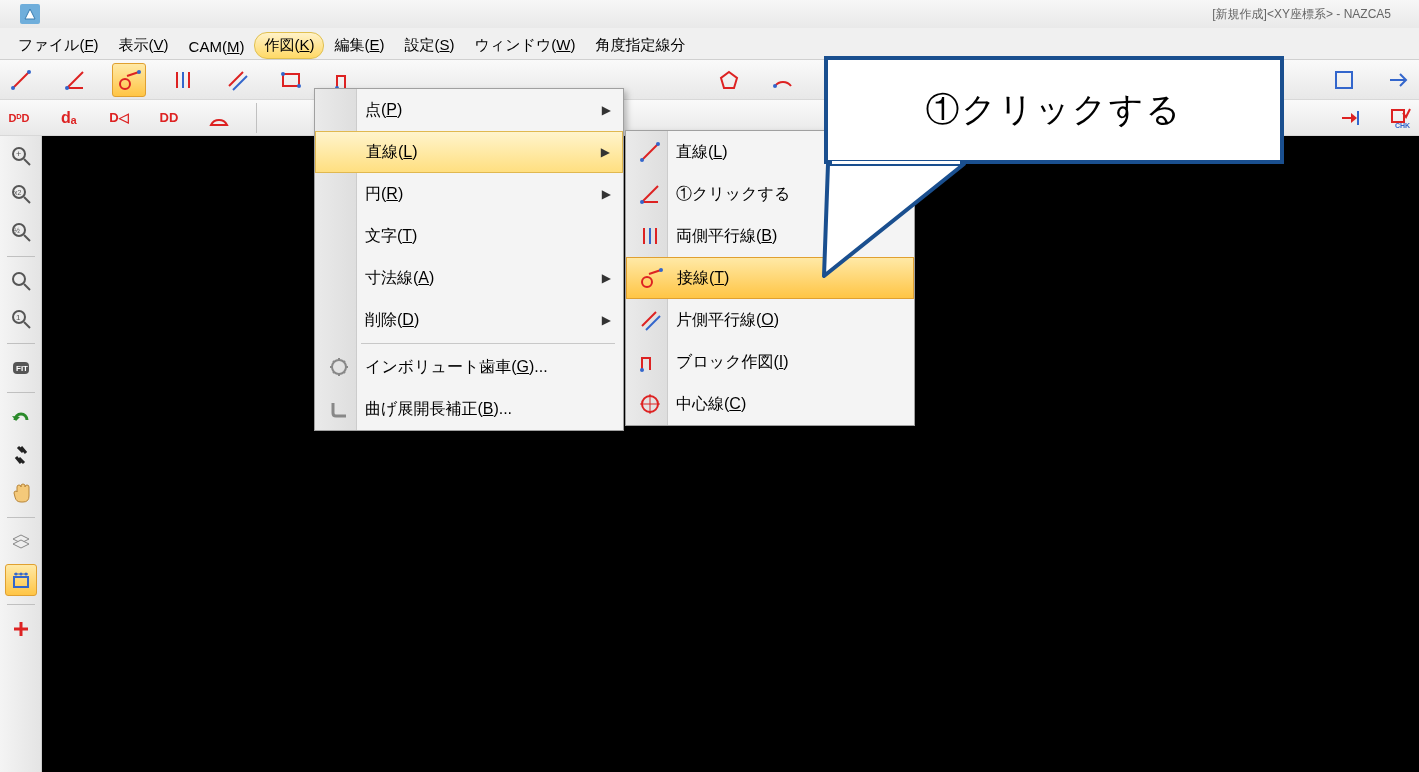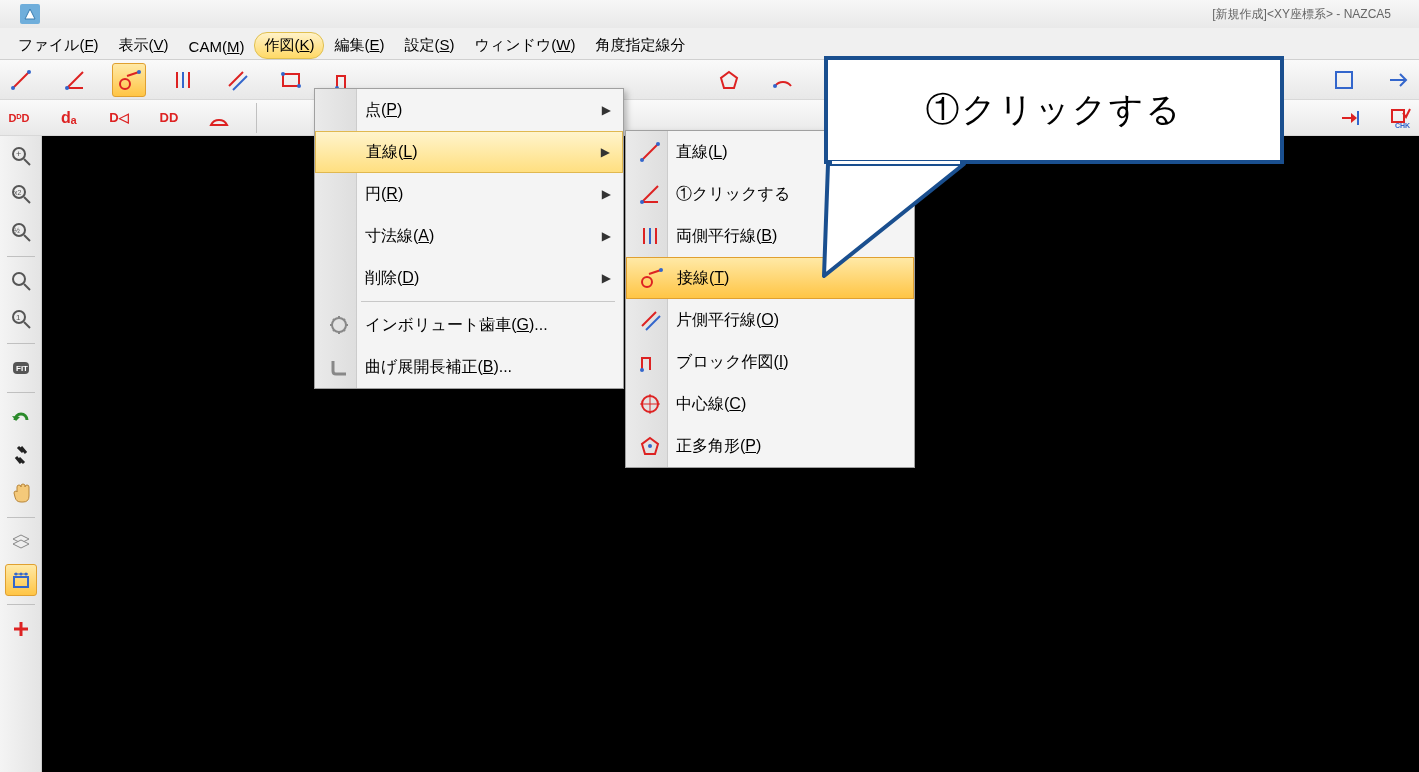--- a/index.html
+++ b/index.html
@@ -294,20 +294,23 @@
       <span>点(<u>P</u>)</span>
       <span class="arrow">▶</span>
     </div>
   <div class="menu-row hover">
       <span>直線(<u>L</u>)</span>
       <span class="arrow">▶</span>
     </div>
   <div class="menu-row">
       <span>円(<u>R</u>)</span>
       <span class="arrow">▶</span>
+    </div>
+  <div class="menu-row">
+      <span>文字(<u>T</u>)</span>
     </div>
   <div class="menu-row">
       <span>寸法線(<u>A</u>)</span>
       <span class="arrow">▶</span>
     </div>
   <div class="menu-row">
       <span>削除(<u>D</u>)</span>
       <span class="arrow">▶</span>
     </div>
   <div class="menu-sep"></div>
@@ -402,29 +405,20 @@
   <div class="menu-row">
     <span class="row-icon">
         <svg width="24" height="24">
           <circle cx="12" cy="12" r="8" fill="none" stroke="#d22" stroke-width="2"></circle>
           <line x1="12" y1="2" x2="12" y2="22" stroke="#d22"></line>
           <line x1="2" y1="12" x2="22" y2="12" stroke="#d22"></line>
         </svg>
       </span>
     <span>中心線(<u>C</u>)</span>
   </div>
-  <div class="menu-row">
-    <span class="row-icon">
-        <svg width="24" height="24">
-          <polygon points="12,4 20,10 17,20 7,20 4,10" fill="none" stroke="#d22" stroke-width="2"></polygon>
-          <circle cx="12" cy="12" r="2" fill="#36c"></circle>
-        </svg>
-      </span>
-    <span>正多角形(<u>P</u>)</span>
-  </div>
 </div>
 
 <div class="callout">
   <div class="callout-box">①クリックする</div>
   <svg class="callout-pointer" width="160" height="120">
     <polygon points="14,4 150,4 10,116" fill="#fff" stroke="#1a4f8f" stroke-width="4" stroke-linejoin="round"></polygon>
     <polygon points="18,4 146,4 146,1 18,1" fill="#fff"></polygon>
   </svg>
 </div>
 

